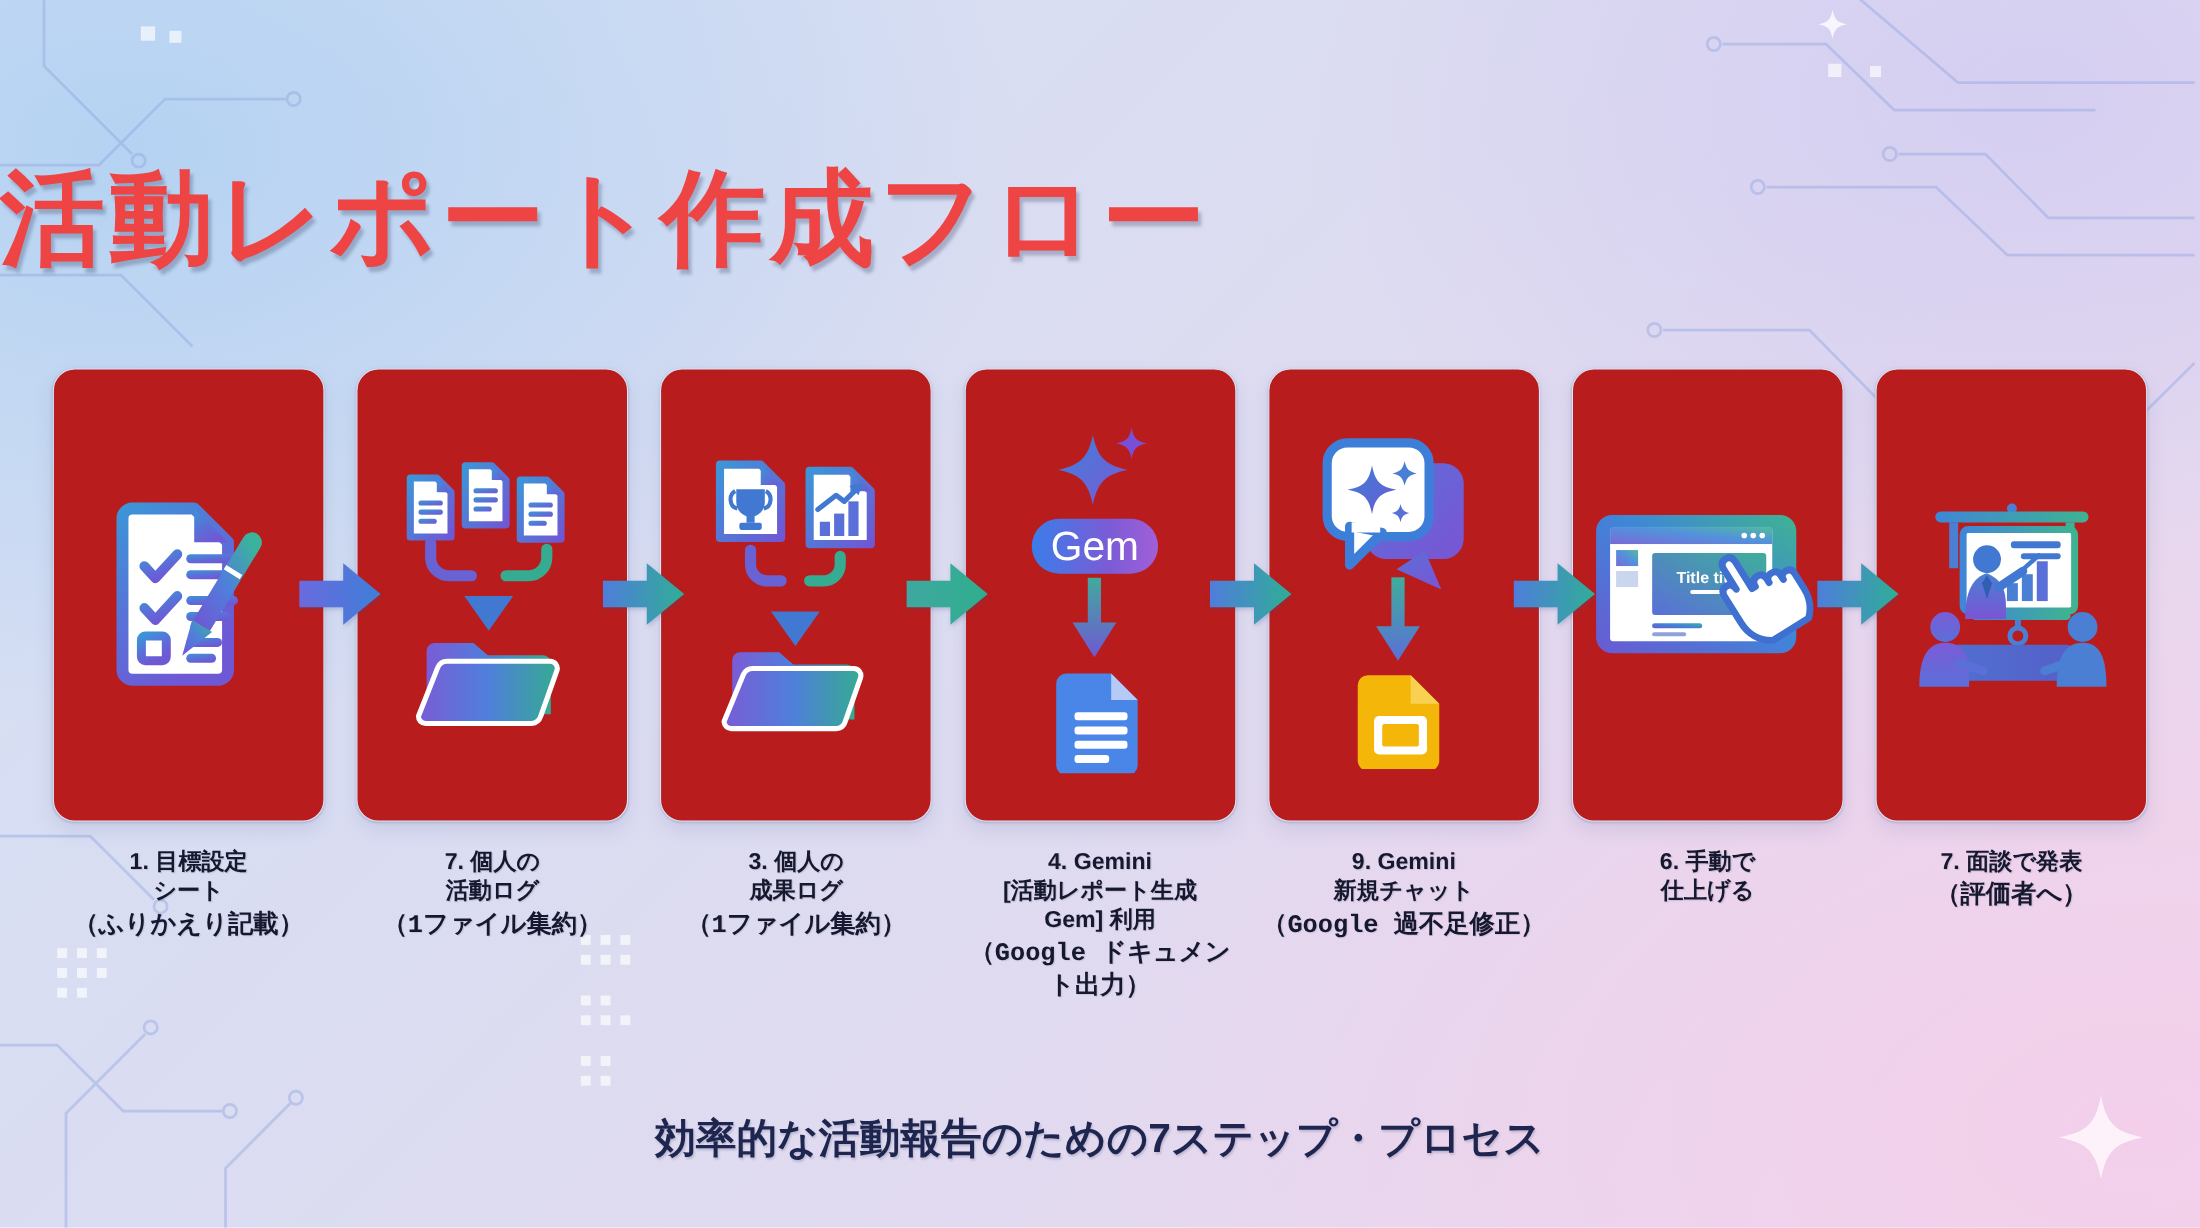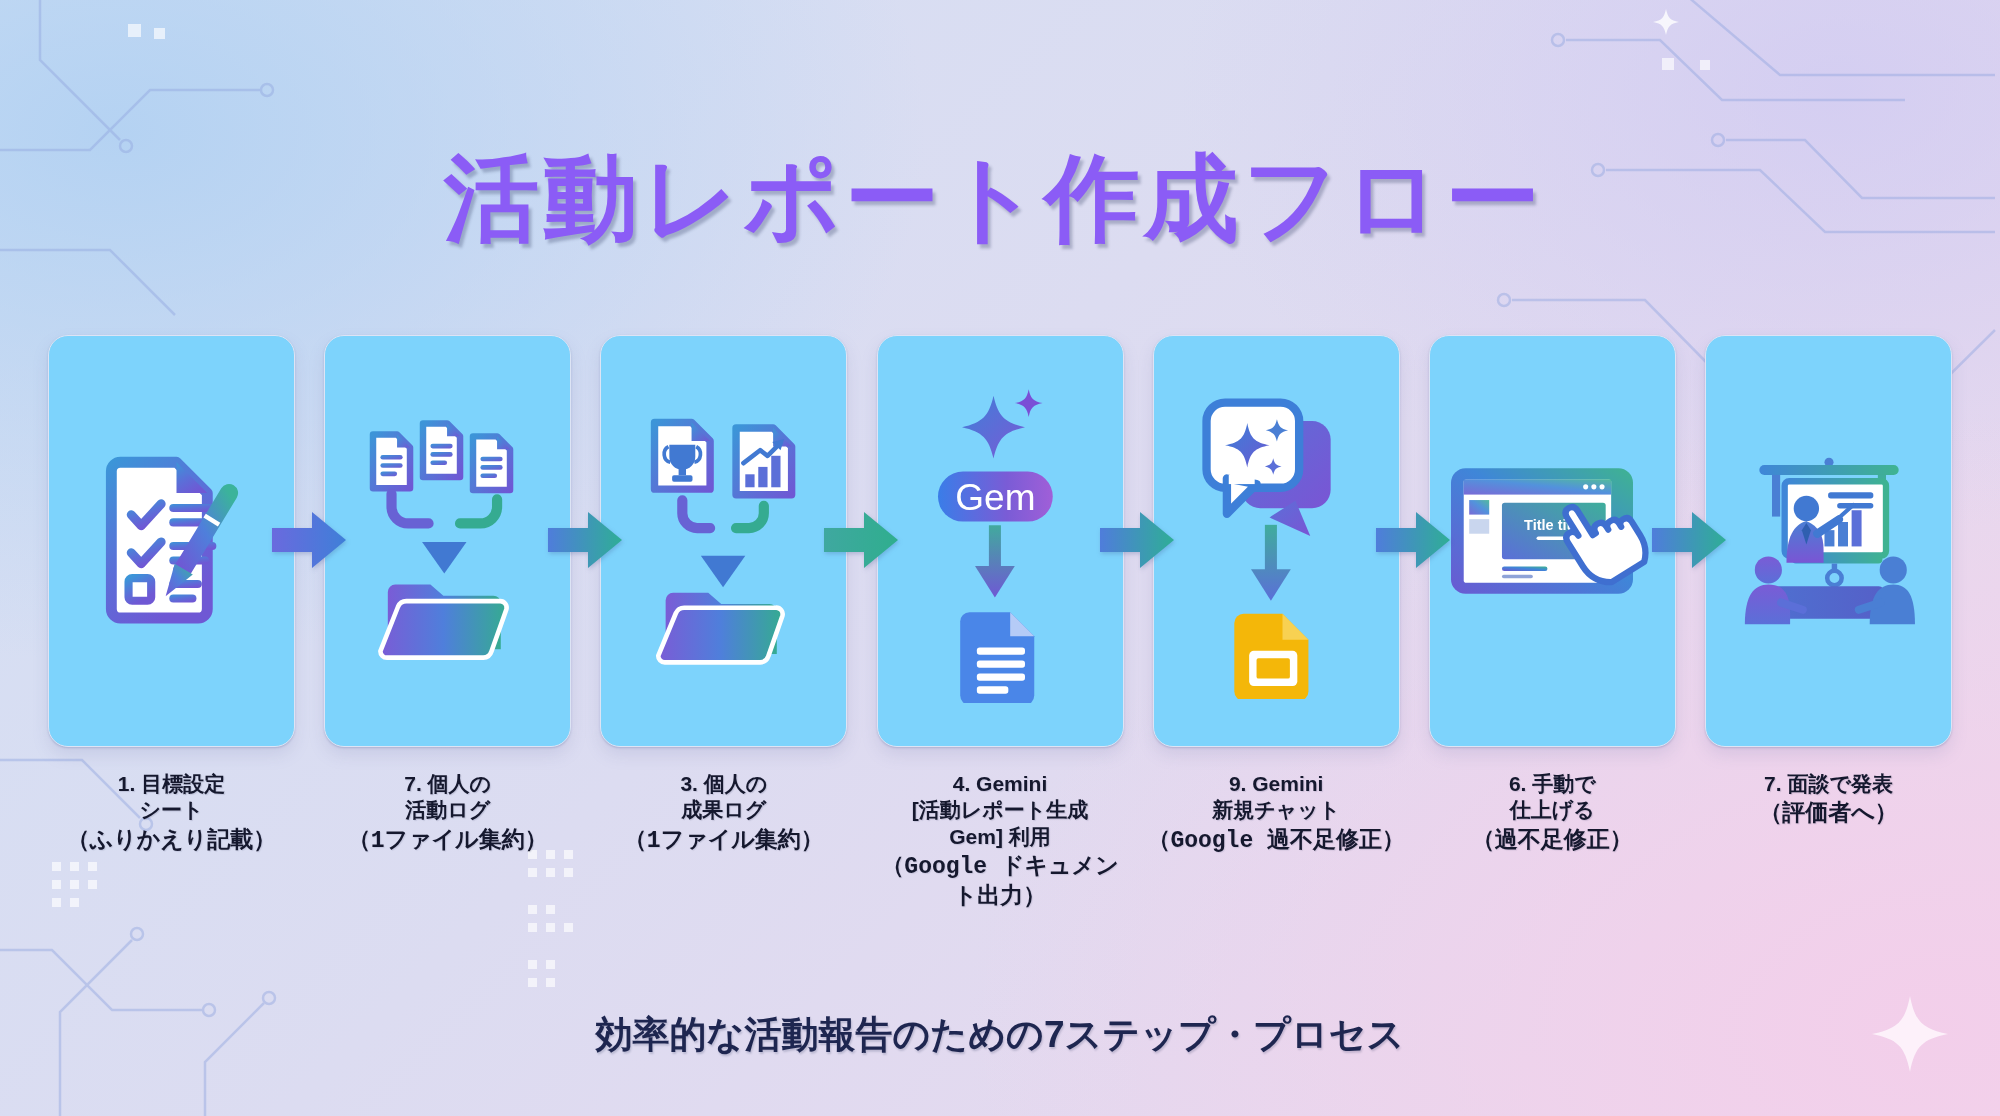--- a/index.html
+++ b/index.html
@@ -8,31 +8,31 @@
     font-family:"Liberation Sans","DejaVu Sans",sans-serif;
     background:
       radial-gradient(1300px 850px at 6% 12%, rgba(175,208,242,.85), rgba(175,208,242,0) 62%),
       radial-gradient(1500px 950px at 97% 92%, rgba(243,206,234,.95), rgba(243,206,234,0) 65%),
       radial-gradient(1100px 750px at 92% 8%, rgba(208,202,242,.75), rgba(208,202,242,0) 60%),
       linear-gradient(135deg,#d2e0f4 0%,#dcdcf1 45%,#e4d9ef 72%,#eed9ec 100%);
   }
   .circuit { position:absolute; inset:0; z-index:0; pointer-events:none; }
   .page-title {
     position:absolute; top:72px; left:0; right:12px; z-index:2;
-    text-align:center; font-size:95px; font-weight:900; letter-spacing:4px;
-    color:#8b5cf6; text-shadow:3px 4px 3px rgba(40,50,90,.28);
+    font-size:95px; font-weight:900; letter-spacing:4px;
+    color:#ef4444; text-shadow:3px 4px 3px rgba(40,50,90,.28);
     white-space:pre-line;
   }
   .flow {
     position:absolute; top:335px; left:48px; right:48px; z-index:2;
     display:flex; align-items:flex-start;
   }
   .step { width:247px; flex:0 0 247px; display:flex; flex-direction:column; }
   .card {
-    height:410px; background:#7dd3fc; border-radius:20px;
+    height:410px; background:#b91c1c; border-radius:20px;
     border:1.5px solid #dde4f5;
     box-shadow:0 1px 2px rgba(100,110,160,.30), 0 8px 16px rgba(120,130,180,.18);
     display:flex; align-items:center; justify-content:center;
   }
   .arrow-slot { flex:1 1 0; height:410px; position:relative; z-index:3; }
   .arrow {
     position:absolute; top:50%; left:50%; transform:translate(-50%,-50%);
     width:76px; height:60px;
     filter:drop-shadow(1px 2px 2px rgba(60,80,140,.25));
   }
@@ -441,21 +441,20 @@
         <rect x="60" y="128" width="50" height="5" rx="2.5" fill="url(#i6g)"></rect>
         <rect x="60" y="137" width="34" height="4" rx="2" fill="#8fa3d8"></rect>
         <g transform="translate(106,74) rotate(-32) scale(0.98)">
           <path d="M26,102 C14,95 8,83 8,70 L8,38 Q8,30 15,30 Q22,30 22,38 L22,14 Q22,6 29,6 Q36,6 36,14 L36,46 L40,46 Q40,38 47,38 Q54,38 54,46 L54,50 Q54,43 61,43 Q68,43 68,50 L68,55 Q68,49 74,49 Q81,49 81,56 L81,74 Q81,91 69,102 Z" fill="#fff" stroke="#3f6fd0" stroke-width="7" stroke-linejoin="round"></path>
         </g>
       </svg>
     </div>
     <div class="label-wrap">
       <div class="label">6. 手動で
 仕上げる</div>
-      <div class="sublabel">（過不足修正）</div>
     </div>
   </div>
 
   <div class="arrow-slot">
     <svg class="arrow" viewBox="0 0 76 60">
       <defs>
           <linearGradient id="arw6" x1="0" y1="0" x2="1" y2="0">
         <stop offset="0" stop-color="#4f7ddb"></stop>
             <stop offset="1" stop-color="#2fae96"></stop>
       </linearGradient>

